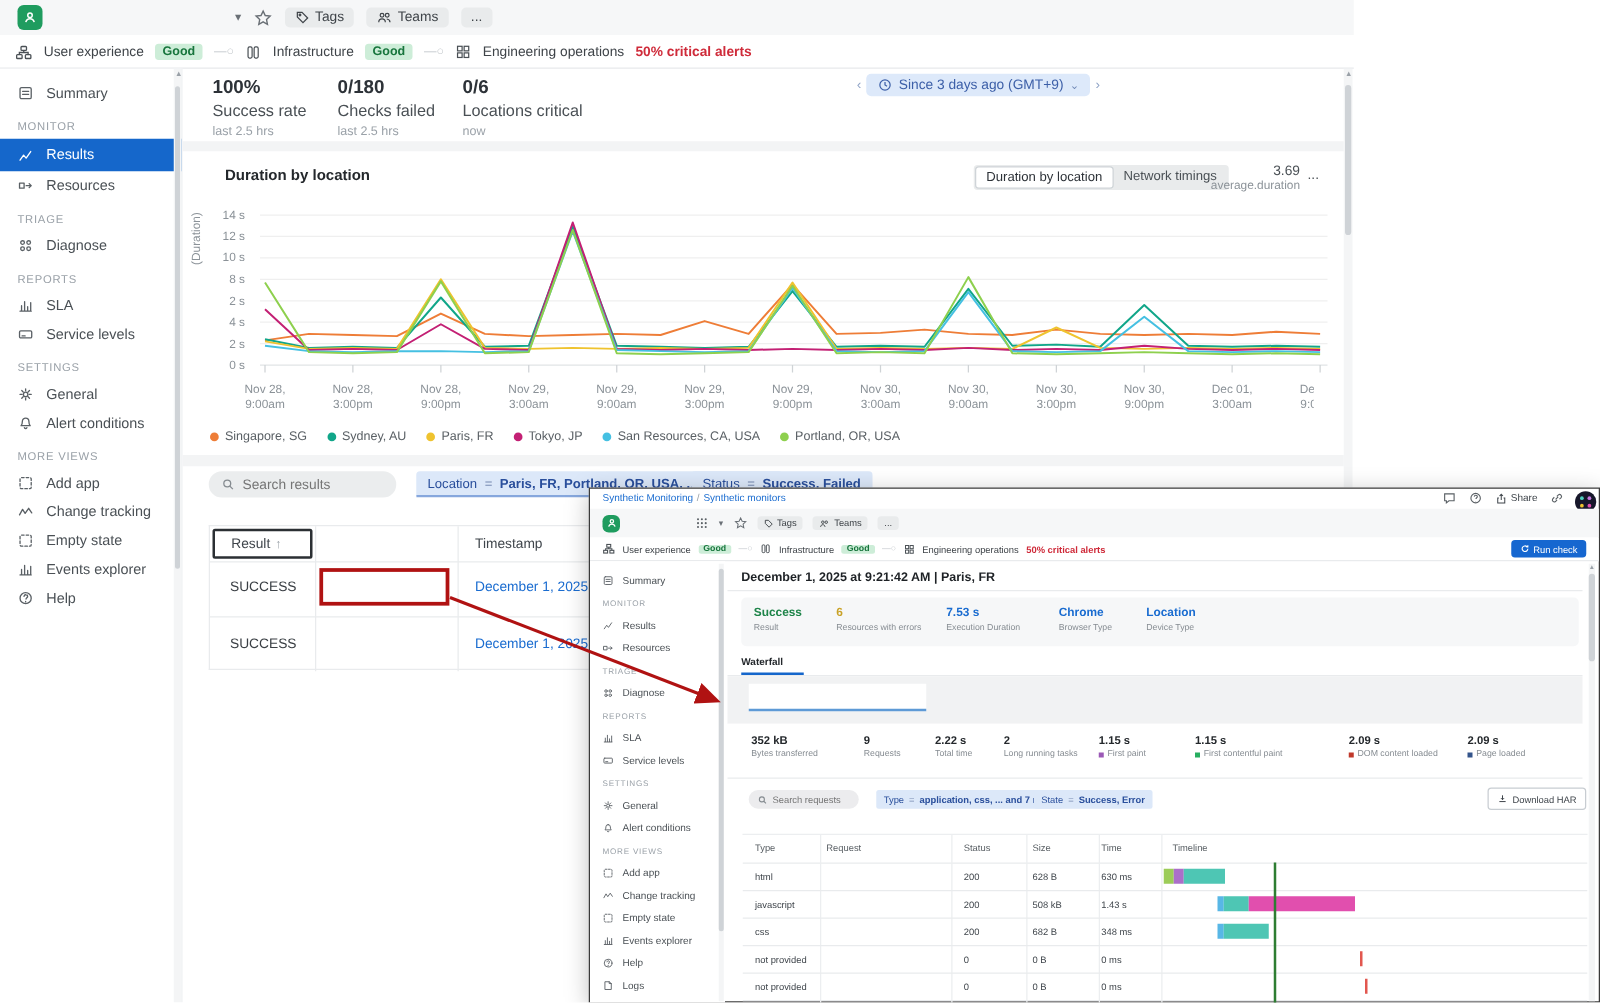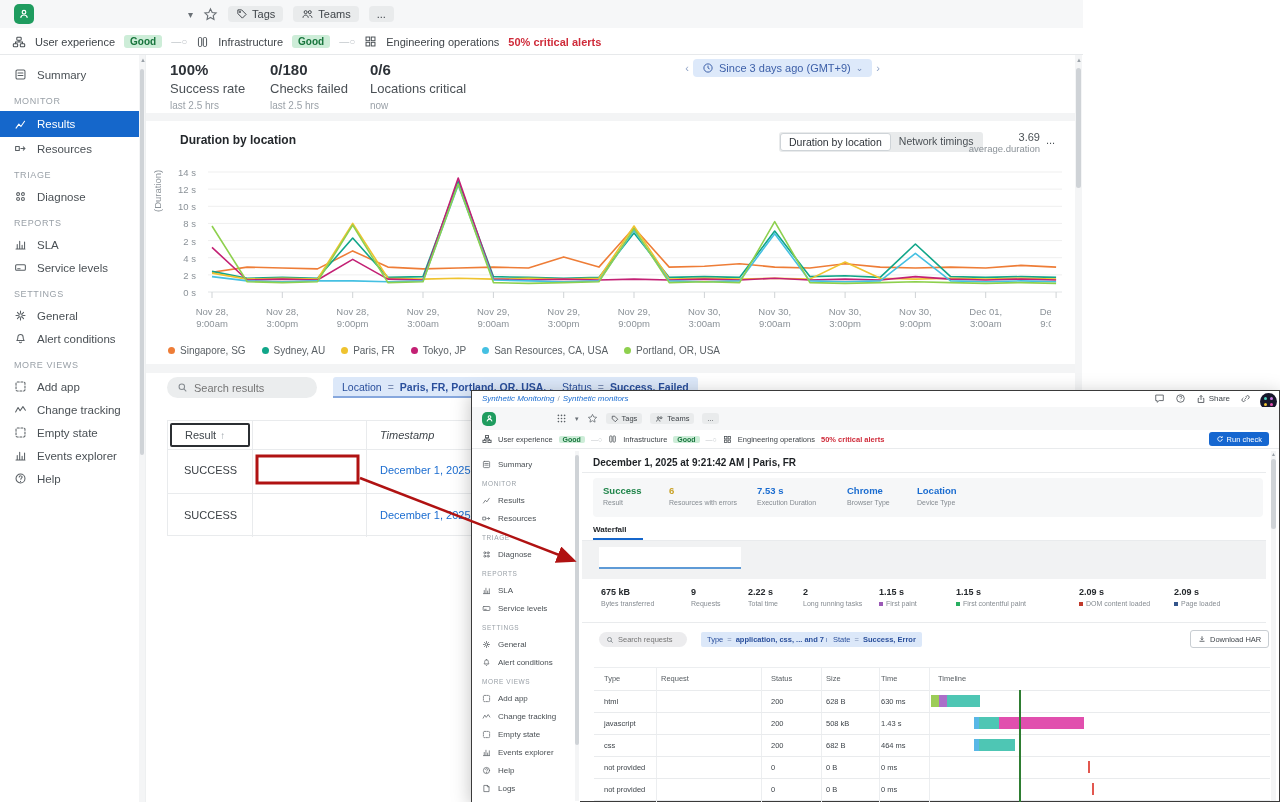--- a/index.html
+++ b/index.html
@@ -52,21 +52,21 @@
 
   
   .th { font-size:11px; color:#3f454b; }
   .td { font-size:11px; color:#3a3f44; }
   .link { color:#1a6cd0; cursor:pointer; }
   .vline { position:absolute; width:1px; background:#e9ebed; }
   .hline { position:absolute; height:1px; background:#e9ebed; }
 
   
   #overlay { position:absolute; left:471px; top:390px; width:809px; height:412px; background:#ffffff; border:1px solid #3a3a3a; box-shadow:0 4px 18px rgba(0,0,0,.25); z-index:20; }
-  .o-crumb { font-size:8px; color:#1a6cd0; cursor:pointer;font-style:italic; }
+  .o-crumb { font-size:8px; color:#1a6cd0; cursor:pointer; }
   .o-pill { display:inline-flex; align-items:center; gap:3px; background:#e9ebec; border-radius:3px; padding:1px 5px; font-size:7.5px; color:#3f4449; cursor:pointer; }
   .o-badge { background:#cdedd8; color:#17753c; font-size:7px; padding:0 4px; border-radius:2px; font-weight:bold; }
   .o-stat-val { font-size:9.5px; font-weight:bold; }
   .o-stat-label { font-size:7px; color:#868c92; margin-top:3px; }
   .w-stat-val { font-size:9px; font-weight:bold; color:#24282c; }
   .w-stat-label { font-size:7px; color:#868c92; margin-top:3px; display:flex; align-items:center; gap:3px; }
   .o-th { font-size:7.5px; color:#5a6065; }
   .o-td { font-size:7.5px; color:#3f454b; }
   .o-search { display:flex; align-items:center; gap:4px; background:#ececee; border-radius:8px; padding:0 7px; height:15px; }
   .o-search input { border:none; background:transparent; outline:none; font-size:7.5px; color:#4a5055; width:62px; font-family:"Liberation Sans", sans-serif; }
@@ -378,21 +378,21 @@
 
   <div class="abs" style="left:167px;top:420px;width:700px;height:116px;border-top:1px solid #e9ebed;border-bottom:1px solid #e9ebed;border-left:1px solid #e9ebed;">
     <div class="hline" style="left:0;top:28px;width:700px;"></div>
     <div class="hline" style="left:0;top:72px;width:700px;"></div>
     <div class="vline" style="left:84px;top:0;height:116px;"></div>
     <div class="vline" style="left:198px;top:0;height:116px;"></div>
     <div class="abs flex" style="left:2px;top:2px;width:80px;height:24px;border:2px solid #2b2f33;border-radius:2px;padding-left:13px;gap:4px;">
       <span class="th">Result</span>
       <span style="color:#9aa1a8;font-size:10px;">↑</span>
     </div>
-    <div class="abs th" style="left:212px;top:8px;font-style:italic;">Timestamp</div>
+    <div class="abs th" style="left:212px;top:8px;">Timestamp</div>
     <div class="abs th" style="left:226px;top:8px;left:326px;">Location</div>
 
     <div class="abs td" style="left:16px;top:43px;">SUCCESS</div>
     <div class="abs td link" style="left:212px;top:43px;">December 1, 2025 ...</div>
     <div class="abs td" style="left:326px;top:43px;">Paris, FR</div>
 
     <div class="abs td" style="left:16px;top:88px;">SUCCESS</div>
     <div class="abs td link" style="left:212px;top:88px;">December 1, 2025 ...</div>
     <div class="abs td" style="left:326px;top:88px;">San Francisco, CA,</div>
   </div>
@@ -643,21 +643,21 @@
     <div class="abs" style="left:121px;top:134px;font-size:8px;font-weight:bold;color:#24282c;cursor:pointer;">Waterfall</div>
     <div class="abs" style="left:110px;top:149px;width:684px;height:1px;background:#e9ebed;"></div>
     <div class="abs" style="left:121px;top:147px;width:50px;height:2px;background:#1566cb;"></div>
 
     <div class="abs" style="left:110px;top:150px;width:684px;height:38px;background:#f1f2f3;">
       <div style="position:absolute;left:17px;top:6px;width:142px;height:22px;background:#fff;border-bottom:2px solid #5e9ad6;"></div>
     </div>
 
     <div class="abs" style="left:110px;top:188px;width:684px;height:44px;background:#fff;border-bottom:1px solid #e9ebed;" id="waterfall-metrics-row">
         <div class="abs" style="left: 19px; top: 8px;">
-          <div class="w-stat-val">675 kB</div>
+          <div class="w-stat-val">352 kB</div>
           <div class="w-stat-label">
             <span>Bytes transferred</span>
           </div>
         </div>
         <div class="abs" style="left: 109px; top: 8px;">
           <div class="w-stat-val">9</div>
           <div class="w-stat-label">
             <span>Requests</span>
           </div>
         </div>
@@ -752,21 +752,21 @@
         <div class="abs o-td" style="left:177px;top:51px;">200</div>
         <div class="abs o-td" style="left:232px;top:51px;">508 kB</div>
         <div class="abs o-td" style="left:287px;top:51px;">1.43 s</div>
         <div class="abs" style="left:380px;top:49px;width:5px;height:12px;background:#58b7e6;"></div>
         <div class="abs" style="left:385px;top:49px;width:20px;height:12px;background:#4ec6b4;"></div>
         <div class="abs" style="left:405px;top:49px;width:85px;height:12px;background:#e14fae;"></div>
         <div class="abs hline" style="left:0;top:66px;width:676px;"></div>
         <div class="abs o-td" style="left:10px;top:73px;">css</div>
         <div class="abs o-td" style="left:177px;top:73px;">200</div>
         <div class="abs o-td" style="left:232px;top:73px;">682 B</div>
-        <div class="abs o-td" style="left:287px;top:73px;">464 ms</div>
+        <div class="abs o-td" style="left:287px;top:73px;">348 ms</div>
         <div class="abs" style="left:380px;top:71px;width:5px;height:12px;background:#58b7e6;"></div>
         <div class="abs" style="left:385px;top:71px;width:36px;height:12px;background:#4ec6b4;"></div>
         <div class="abs hline" style="left:0;top:88px;width:676px;"></div>
         <div class="abs o-td" style="left:10px;top:95px;">not provided</div>
         <div class="abs o-td" style="left:177px;top:95px;">0</div>
         <div class="abs o-td" style="left:232px;top:95px;">0 B</div>
         <div class="abs o-td" style="left:287px;top:95px;">0 ms</div>
         <div class="abs" style="left:494px;top:93px;width:2px;height:12px;background:#e2574f;"></div>
         <div class="abs hline" style="left:0;top:110px;width:676px;"></div>
         <div class="abs o-td" style="left:10px;top:117px;">not provided</div>

